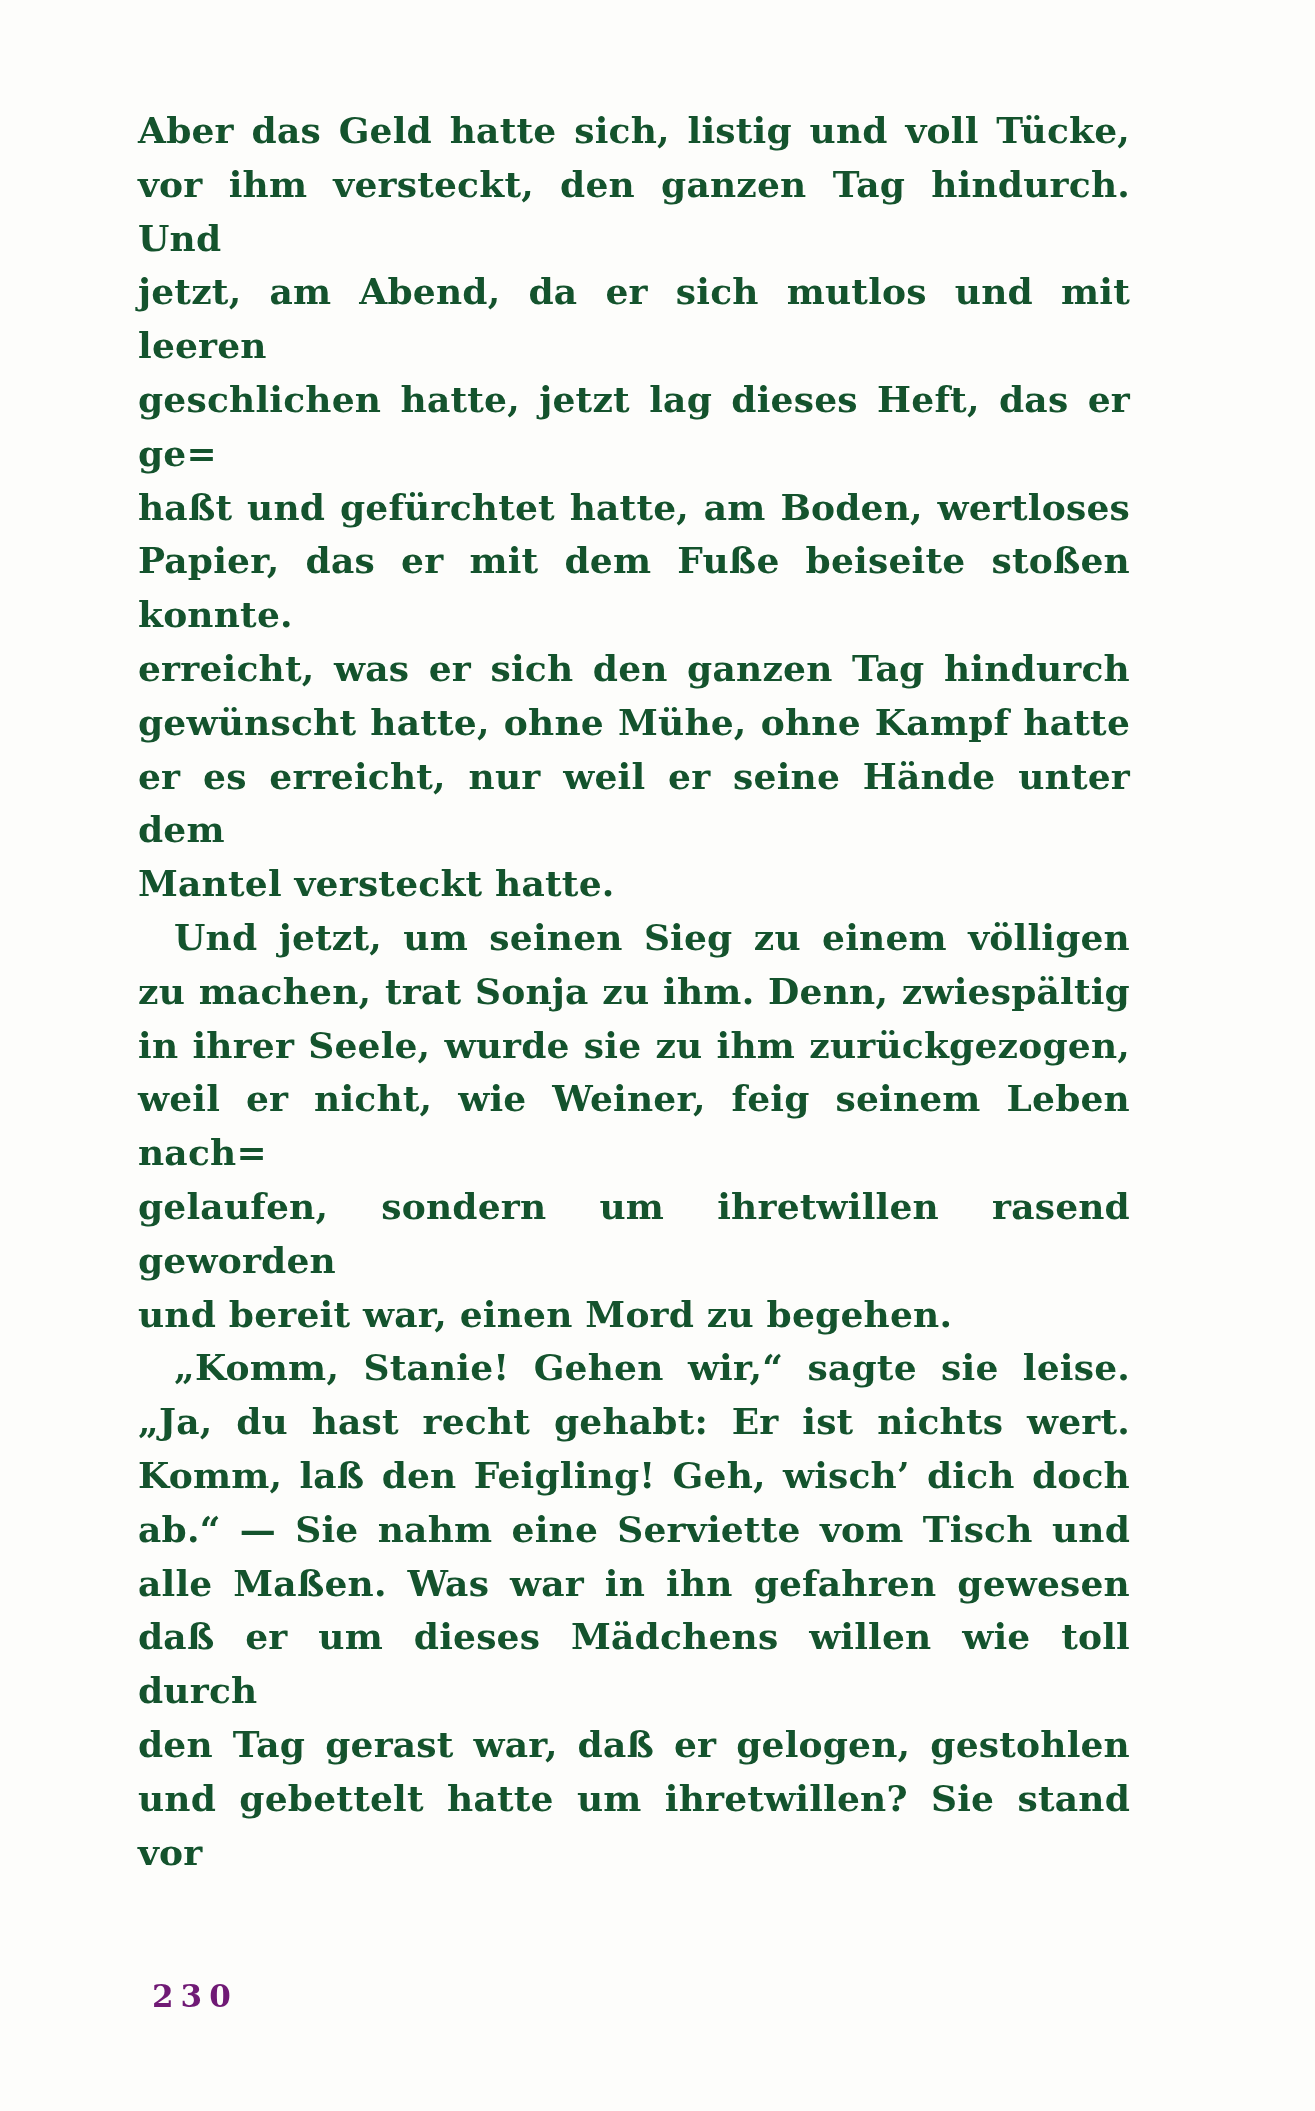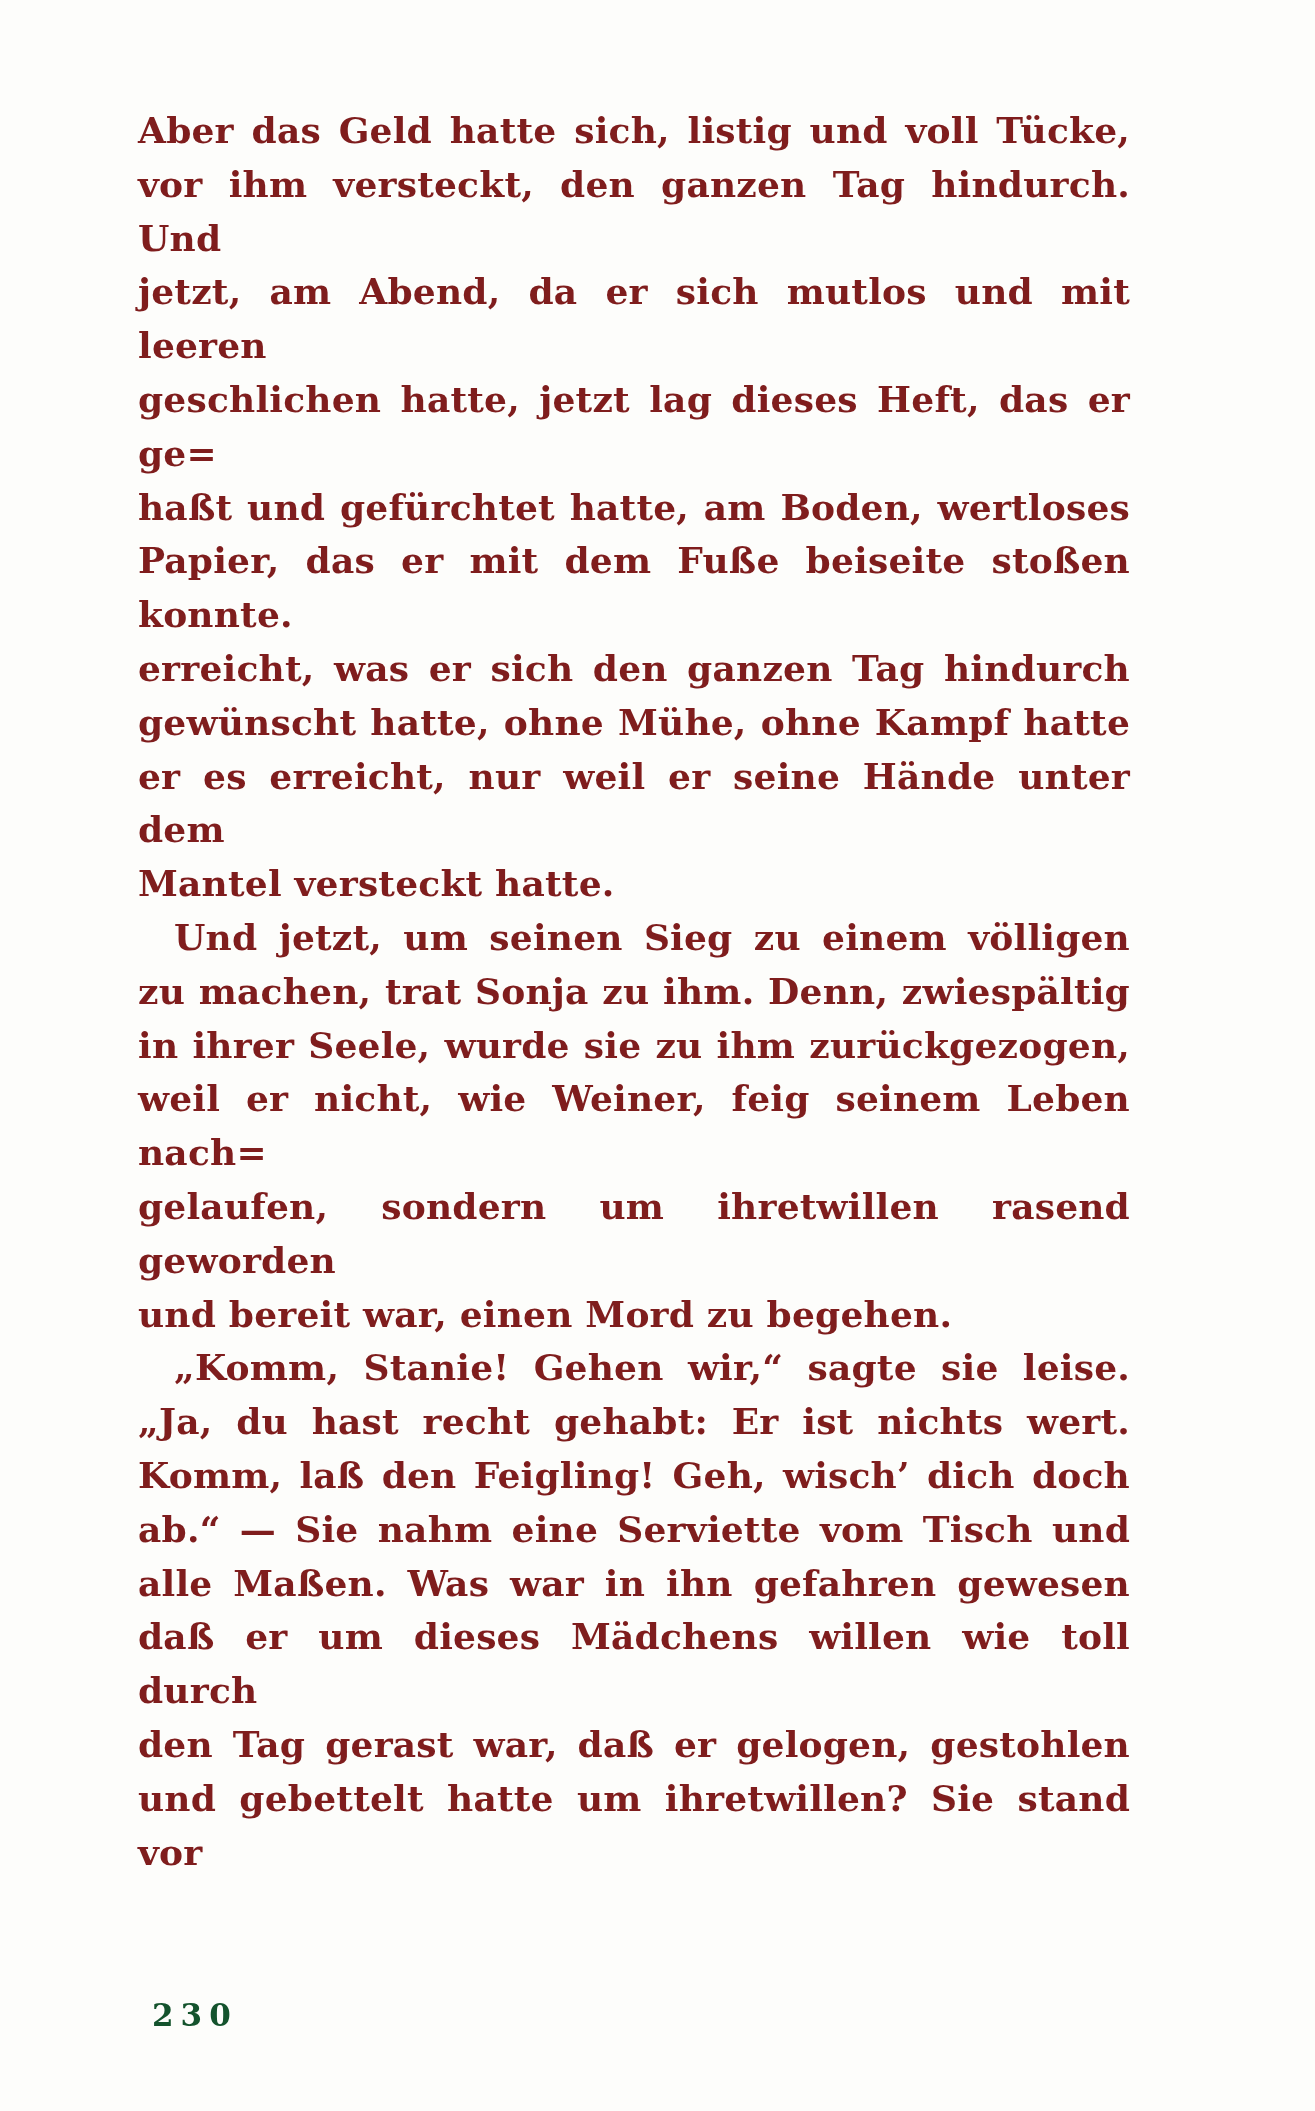--- a/index.html
+++ b/index.html
@@ -23,42 +23,41 @@
   }
   .paragraph {
     margin: 0;
     padding: 0;
   }
   .line {
     font-family: "DejaVu Serif", serif;
     font-weight: bold;
     font-size: 36px;
     line-height: 53.8px;
-    color: #7f1d1d;
+    color: #14532d;
     text-align: justify;
     text-align-last: justify;
     letter-spacing: 0.2px;
     white-space: normal;
   }
   .line.indent {
     padding-left: 36px;
   }
   .line.last {
     text-align-last: left;
   }
   .page-number {
     position: absolute;
     left: 152px;
     top: 1978px;
     font-family: "DejaVu Serif", serif;
     font-weight: bold;
     font-size: 31px;
     letter-spacing: 7px;
-    color: #14532d;
-    margin-top: 19px;
+    color: #701a75;
   }
 </style>
 </head>
 <body>
 
 <div class="page">
   <div class="text-block">
       <div class="paragraph">
         <div class="line">Aber das Geld hatte sich, listig und voll Tücke,</div>
         <div class="line">vor ihm versteckt, den ganzen Tag hindurch. Und</div>

